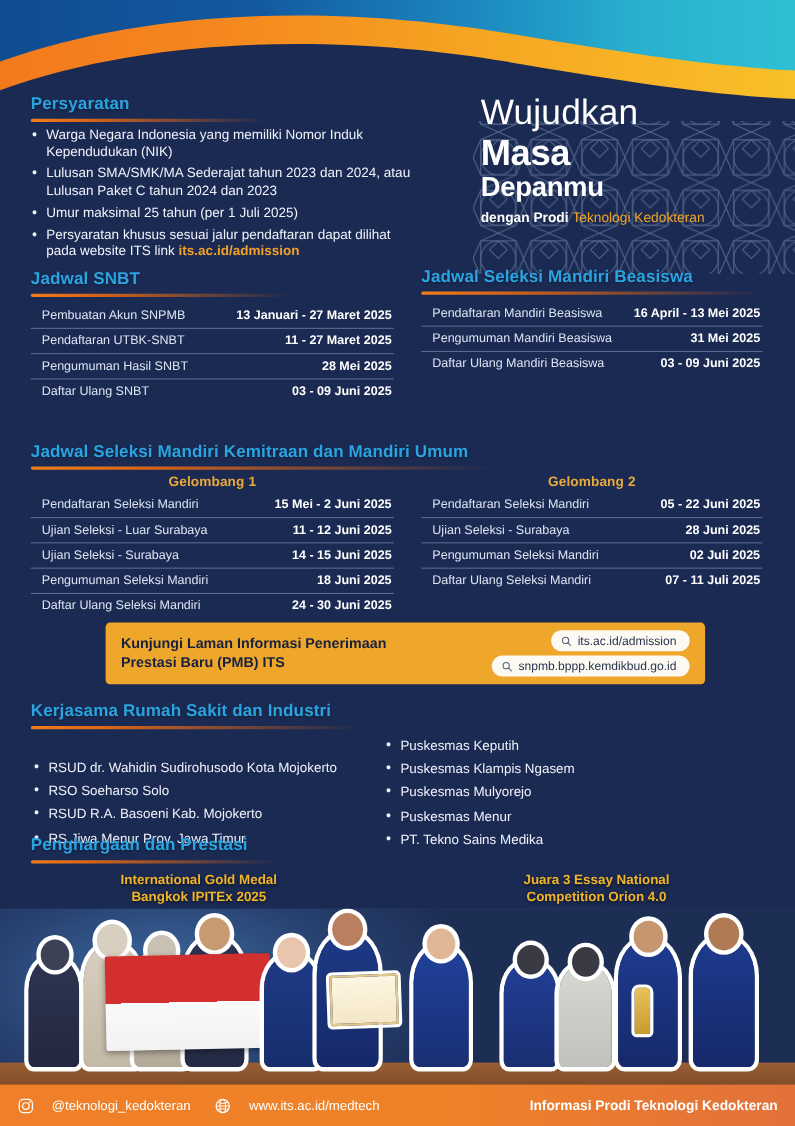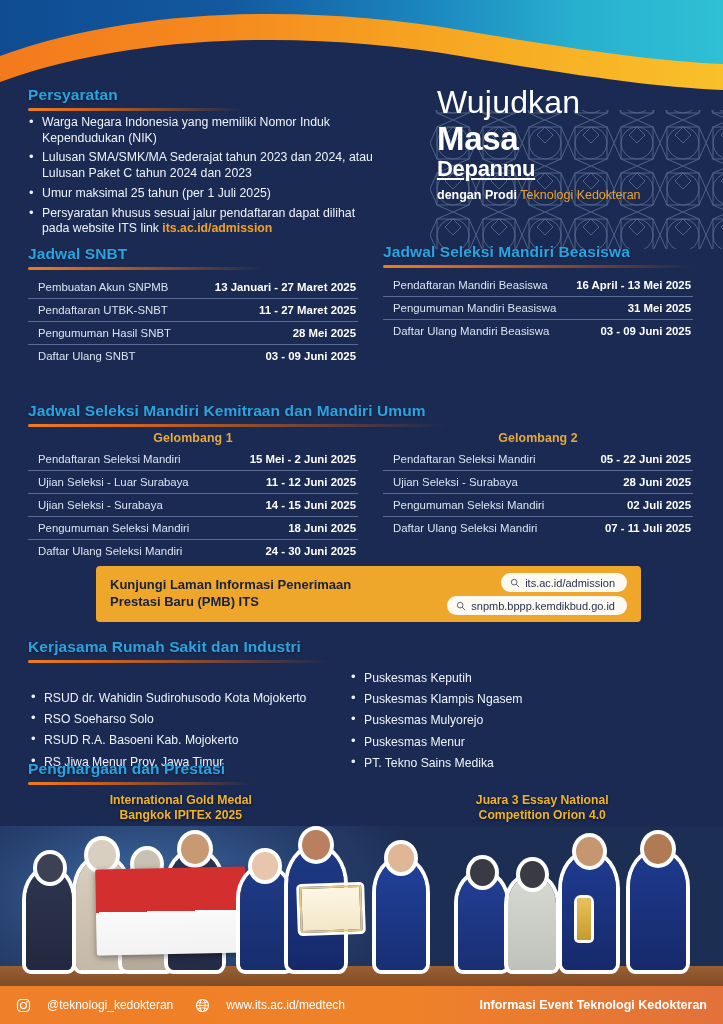--- a/index.html
+++ b/index.html
@@ -19,21 +19,21 @@
   
   .lattice {
     position:absolute; top:74px; left:430px; width:293px; height:175px;
     z-index:1; opacity:.40; pointer-events:none;
   }
 
   
   .hero { position:absolute; top:84px; left:437px; width:280px; z-index:4; }
   .hero-1 { font-size:32px; color:#ffffff; font-weight:300; line-height:1.13; letter-spacing:.2px; }
   .hero-2 { font-size:33px; color:#ffffff; font-weight:bold; line-height:1.08; letter-spacing:-.3px; margin-top:1px; }
-  .hero-3 { font-size:22px; color:#ffffff; font-weight:bold; line-height:1.08; letter-spacing:-.3px;text-decoration:underline; }
+  .hero-3 { font-size:25px; color:#ffffff; font-weight:bold; line-height:1.08; letter-spacing:-.3px; }
   .hero-sub { font-size:12.5px; color:#ffffff; margin-top:7px; font-weight:600; }
   .hero-sub .accent { color:#f0a323; font-weight:normal; }
 
   
   .sec-head { position:absolute; z-index:5; }
   .sec-head .t {
     font-size:15.5px; font-weight:bold; color:#2aa4e0; letter-spacing:.1px;
     text-shadow:0 1px 2px rgba(0,0,0,.35);
   }
   .sec-head .rule {
@@ -413,16 +413,16 @@
     </div>
     <div class="f-item">
       <svg width="15" height="15" viewBox="0 0 20 20">
         <circle cx="10" cy="10" r="8" fill="none" stroke="#ffffff" stroke-width="1.5"></circle>
         <ellipse cx="10" cy="10" rx="3.6" ry="8" fill="none" stroke="#ffffff" stroke-width="1.3"></ellipse>
         <line x1="2" y1="10" x2="18" y2="10" stroke="#ffffff" stroke-width="1.3"></line>
         <path d="M3.7 5.6 Q10 8.2 16.3 5.6 M3.7 14.4 Q10 11.8 16.3 14.4" fill="none" stroke="#ffffff" stroke-width="1.1"></path>
       </svg>
       <span>www.its.ac.id/medtech</span>
     </div>
-    <div class="f-right">Informasi Event Teknologi Kedokteran</div>
+    <div class="f-right">Informasi Prodi Teknologi Kedokteran</div>
   </div>
 
 </div>
 
 </body></html>

